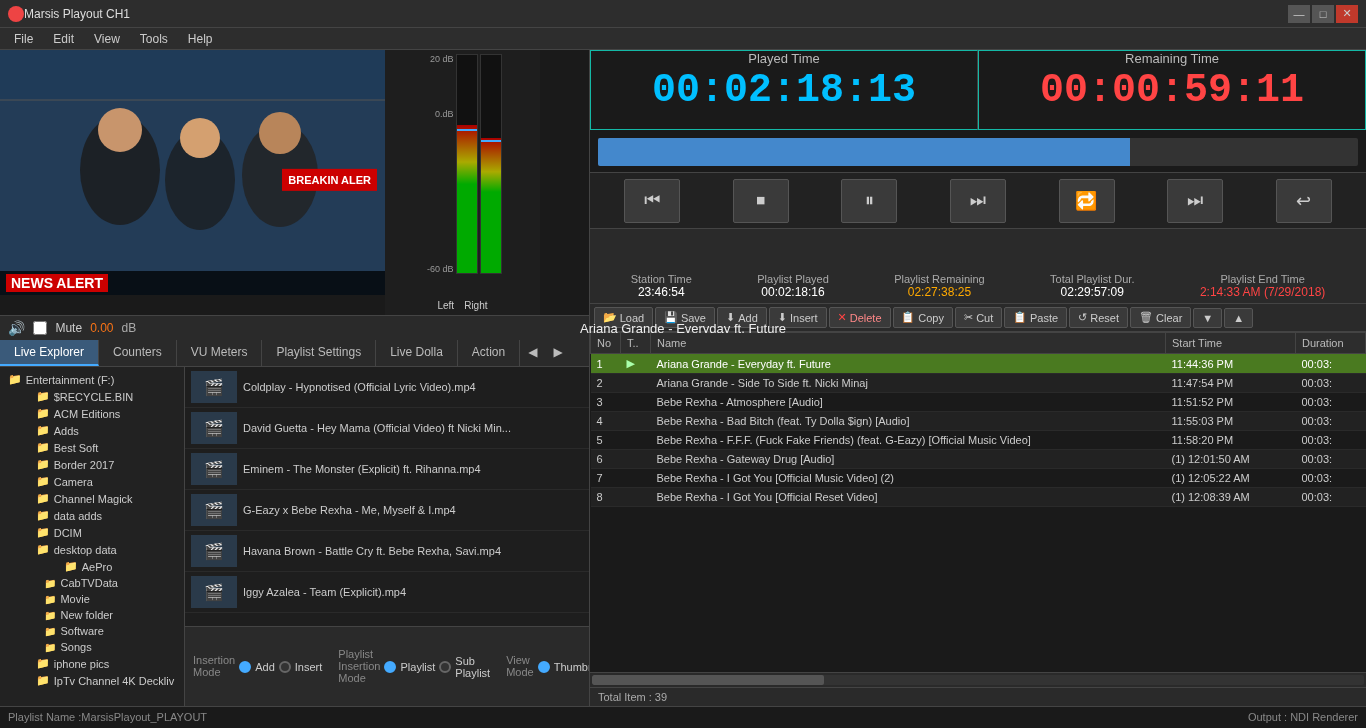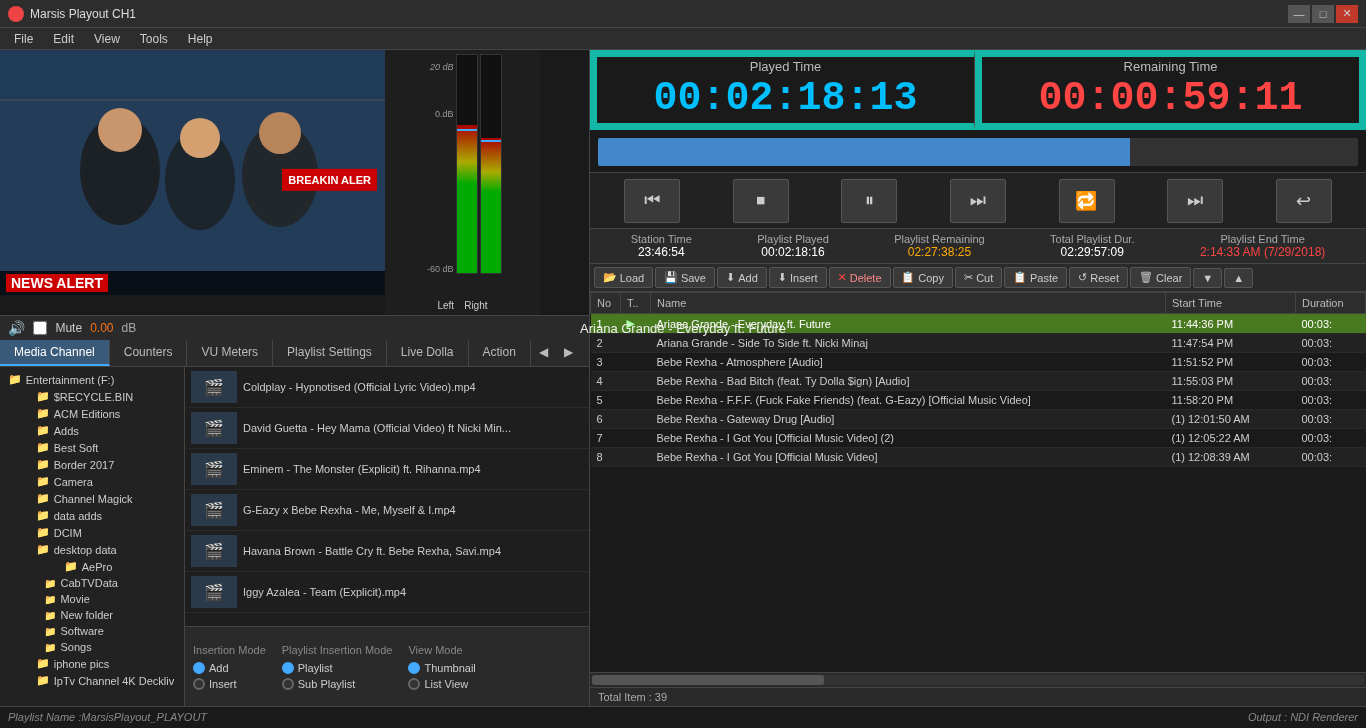--- a/index.html
+++ b/index.html
@@ -1,20 +1,20 @@
 <!DOCTYPE html>
 <html><head>
   <meta charset="utf-8">
   <style>
     * { margin: 0; padding: 0; box-sizing: border-box; }
     body { background: #1a1a1a; color: #ccc; font-family: 'Segoe UI', Arial, sans-serif; font-size: 12px; width: 1366px; height: 728px; overflow: hidden; }
 
     
     #titlebar { background: #2d2d2d; height: 28px; display: flex; align-items: center; justify-content: space-between; padding: 0 8px; border-bottom: 1px solid #444; }
-    #titlebar .title-left { display: flex; align-items: center; gap: 6px; }
+    #titlebar .title-left { display: flex; align-items: center; }
     #titlebar .app-icon { width: 16px; height: 16px; background: #e44; border-radius: 50%; }
     #titlebar .title-text { font-size: 12px; color: #ddd; }
     #titlebar .win-controls { display: flex; gap: 2px; }
     #titlebar .win-btn { width: 22px; height: 18px; background: #555; border: none; color: #ccc; cursor: pointer; font-size: 11px; display: flex; align-items: center; justify-content: center; }
     #titlebar .win-btn.close { background: #c0392b; }
 
     
     #menubar { background: #2d2d2d; height: 22px; display: flex; align-items: center; padding: 0 4px; border-bottom: 1px solid #444; }
     #menubar span { padding: 2px 10px; color: #ccc; font-size: 12px; cursor: pointer; }
 
@@ -29,38 +29,38 @@
     #video-preview .preview-img { width: 100%; height: 100%; background: linear-gradient(135deg, #1a3a5c 0%, #2a5a8c 40%, #1a3a5c 100%); position: relative; overflow: hidden; }
     #video-preview .news-banner { position: absolute; bottom: 0; left: 0; right: 0; background: rgba(0,0,0,0.7); padding: 2px 4px; }
     #video-preview .breaking { position: absolute; right: 8px; top: 50%; transform: translateY(-50%); background: #c00; color: #fff; font-size: 10px; font-weight: bold; padding: 2px 4px; text-align: center; }
     #vu-area { width: 155px; background: #222; display: flex; flex-direction: column; align-items: center; padding: 4px; }
 
     
     #now-playing { background: #2a2a2a; padding: 4px 8px; border-top: 1px solid #444; display: flex; align-items: center; justify-content: space-between; }
 
     
     #time-displays { display: flex; height: 80px; background: #1a1a1a; }
-    .time-box { flex: 1; display: flex; flex-direction: column; align-items: center; justify-content: center; border: 7px solid #14b8a6; }
+    .time-box { flex: 1; display: flex; flex-direction: column; align-items: center; justify-content: flex-start; border: 1px solid #14b8a6; }
     .time-box.played { border-right: 1px solid #444; }
     .time-label { font-size: 13px; color: #bbb; margin-bottom: 2px; }
     .time-value.cyan { font-size: 40px; font-weight: bold; color: #00bfff; font-family: 'Courier New', monospace; }
     .time-value.red { font-size: 40px; font-weight: bold; color: #ff4444; font-family: 'Courier New', monospace; }
 
     
     #progress-bar-container { height: 42px; background: #1a1a1a; padding: 8px; }
     #progress-bar { width: 100%; height: 28px; background: #333; border-radius: 2px; overflow: hidden; }
     #progress-fill { height: 100%; background: #4488cc; width: 70%; }
 
     
     #transport { display: flex; justify-content: space-around; align-items: center; background: #222; padding: 4px 8px; height: 56px; border-top: 1px solid #444; }
     .transport-btn { background: #3a3a3a; border: 1px solid #555; color: #ccc; width: 56px; height: 44px; cursor: pointer; display: flex; align-items: center; justify-content: center; font-size: 18px; border-radius: 2px; }
 
     
     #station-bar { background: #2a2a2a; display: flex; justify-content: space-around; align-items: center; padding: 4px 8px; border-top: 1px solid #444; border-bottom: 1px solid #444; }
-    .stat-col { text-align: center; }
+    .stat-col { text-align: center; margin-top: 40px; }
     .stat-label { font-size: 11px; color: #aaa; }
     .stat-value { font-size: 12px; color: #0f0; }
     .stat-value.white { color: #fff; }
     .stat-value.orange { color: #fa0; }
     .stat-value.red { color: #f44; }
 
     
     #playlist-toolbar { background: #2a2a2a; display: flex; align-items: center; gap: 2px; padding: 3px 4px; border-bottom: 1px solid #444; flex-wrap: wrap; }
     .pl-btn { background: #3a3a3a; border: 1px solid #555; color: #ccc; padding: 3px 8px; font-size: 11px; cursor: pointer; display: flex; align-items: center; gap: 3px; border-radius: 2px; }
     #playlist-table { width: 100%; border-collapse: collapse; }
@@ -87,29 +87,29 @@
     #file-browser .indent1 { margin-left: 16px; }
     #file-browser .indent2 { margin-left: 32px; }
 
     #media-list { flex: 1; background: #1e1e1e; overflow-y: auto; }
     #media-list .media-item { display: flex; align-items: center; gap: 6px; padding: 4px 6px; border-bottom: 1px solid #2a2a2a; cursor: pointer; }
     #media-list .thumb { width: 46px; height: 32px; background: #333; flex-shrink: 0; display: flex; align-items: center; justify-content: center; }
     #media-list .media-name { font-size: 11px; color: #ccc; }
 
     
     #mode-bar { background: #2a2a2a; display: flex; align-items: center; gap: 20px; padding: 4px 10px; border-top: 1px solid #444; height: 80px; }
-    .mode-section { display: flex; flex-direction: column; gap: 4px; }
+    .mode-section { display: flex; flex-direction: row; gap: 4px; }
     .mode-title { font-size: 11px; color: #888; margin-bottom: 2px; }
     .radio-option { display: flex; align-items: center; gap: 4px; font-size: 11px; color: #ccc; }
     .radio-btn { width: 12px; height: 12px; border-radius: 50%; border: 2px solid #666; background: #333; flex-shrink: 0; }
     .radio-btn.selected { background: #4af; border-color: #4af; }
 
     
     #status-bar { background: #1a1a1a; border-top: 1px solid #444; height: 20px; display: flex; align-items: center; justify-content: space-between; padding: 0 8px; }
-    #status-bar .status-text { font-size: 11px; color: #888; font-style: italic; }
+    #status-bar .status-text { font-size: 11px; color: #888; }
 
     
     ::-webkit-scrollbar { width: 8px; height: 8px; }
     ::-webkit-scrollbar-track { background: #1a1a1a; }
     ::-webkit-scrollbar-thumb { background: #555; border-radius: 2px; }
 
     #left-panel { flex-direction: column; }
     #left-panel-top { display: flex; height: 265px; }
     
     #right-side { flex: 1; display: flex; flex-direction: column; }
@@ -170,21 +170,21 @@
           <div class="news-banner" style="position:absolute;bottom:0;left:0;right:0;background:rgba(0,0,0,0.75);padding:3px 6px;display:flex;align-items:center;gap:8px;">
             <span style="background:#c00;color:#fff;font-size:14px;font-weight:bold;padding:1px 5px;">NEWS ALERT</span>
           </div>
         </div>
       </div>
 
       <div id="vu-area" style="width:155px;background:#1e1e1e;display:flex;flex-direction:column;padding:4px 2px;">
         <div style="display:flex;gap:2px;flex:1;justify-content:center;align-items:flex-start;">
 
           <div style="width:30px;height:220px;position:relative;font-size:9px;color:#999;text-align:right;padding-right:2px;flex-shrink:0;">
-            <span style="position:absolute;top:8px;right:0;font-style:italic;">20 dB</span>
+            <span style="position:absolute;top:0;right:0;">20 dB</span>
             <span style="position:absolute;top:55px;right:0;">0.dB</span>
             <span style="position:absolute;bottom:0;right:0;">-60 dB</span>
           </div>
 
           <div style="width:22px;height:220px;background:#111;border:1px solid #333;position:relative;overflow:hidden;">
             <div style="position:absolute;bottom:0;width:100%;height:68%;background:linear-gradient(to top,#0a0 0%,#0a0 60%,#aa0 75%,#a00 100%);"></div>
             <div style="position:absolute;width:100%;height:2px;background:#4af;bottom:65%;"></div>
           </div>
 
           <div style="width:22px;height:220px;background:#111;border:1px solid #333;position:relative;overflow:hidden;">
@@ -204,21 +204,21 @@
         <span style="font-size:14px;color:#aaa;">🔊</span>
         <input type="checkbox" style="width: 14px; height: 14px;">
         <label style="font-size:12px;color:#ccc;">Mute</label>
         <span style="color:#f97316;font-size:12px;">0.00</span>
         <span style="color:#aaa;font-size:12px;">dB</span>
       </div>
       <span style="font-size:13px;color:#eee;position:absolute;left:50%;transform:translateX(-50%);white-space:nowrap;">Ariana Grande - Everyday ft. Future</span>
     </div>
 
     <div id="tab-bar">
-      <div class="tab active">Media Channel</div>
+      <div class="tab active">Live Explorer</div>
       <div class="tab">Counters</div>
       <div class="tab">VU Meters</div>
       <div class="tab">Playlist Settings</div>
       <div class="tab">Live Dolla</div>
       <div class="tab">Action</div>
       <div class="tab-arrow">◀</div>
       <div class="tab-arrow">▶</div>
     </div>
 
     <div id="left-bottom" style="flex:1;display:flex;overflow:hidden;">
@@ -539,21 +539,21 @@
             <tr>
               <td>7</td>
               <td></td>
               <td>Bebe Rexha - I Got You [Official Music Video] (2)</td>
               <td>(1) 12:05:22 AM</td>
               <td>00:03:</td>
             </tr>
             <tr>
               <td>8</td>
               <td></td>
-              <td>Bebe Rexha - I Got You [Official Music Video]</td>
+              <td>Bebe Rexha - I Got You [Official Reset Video]</td>
               <td>(1) 12:08:39 AM</td>
               <td>00:03:</td>
             </tr>
           </tbody>
         </table>
       </div>
 
       <div style="background:#2a2a2a;padding:2px;border-top:1px solid #444;display:flex;align-items:center;">
         <div style="flex:1;height:10px;background:#333;border-radius:2px;overflow:hidden;">
           <div style="width:30%;height:100%;background:#555;border-radius:2px;"></div>

